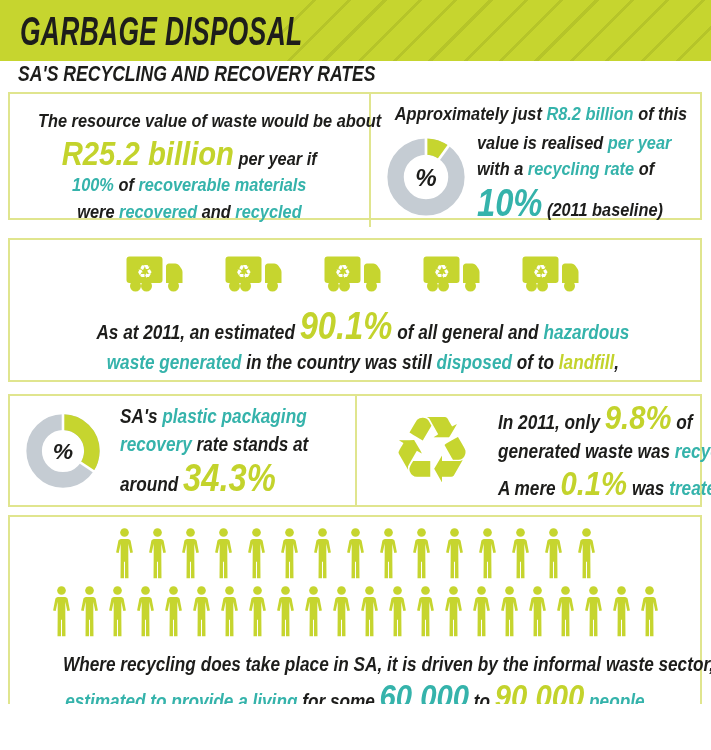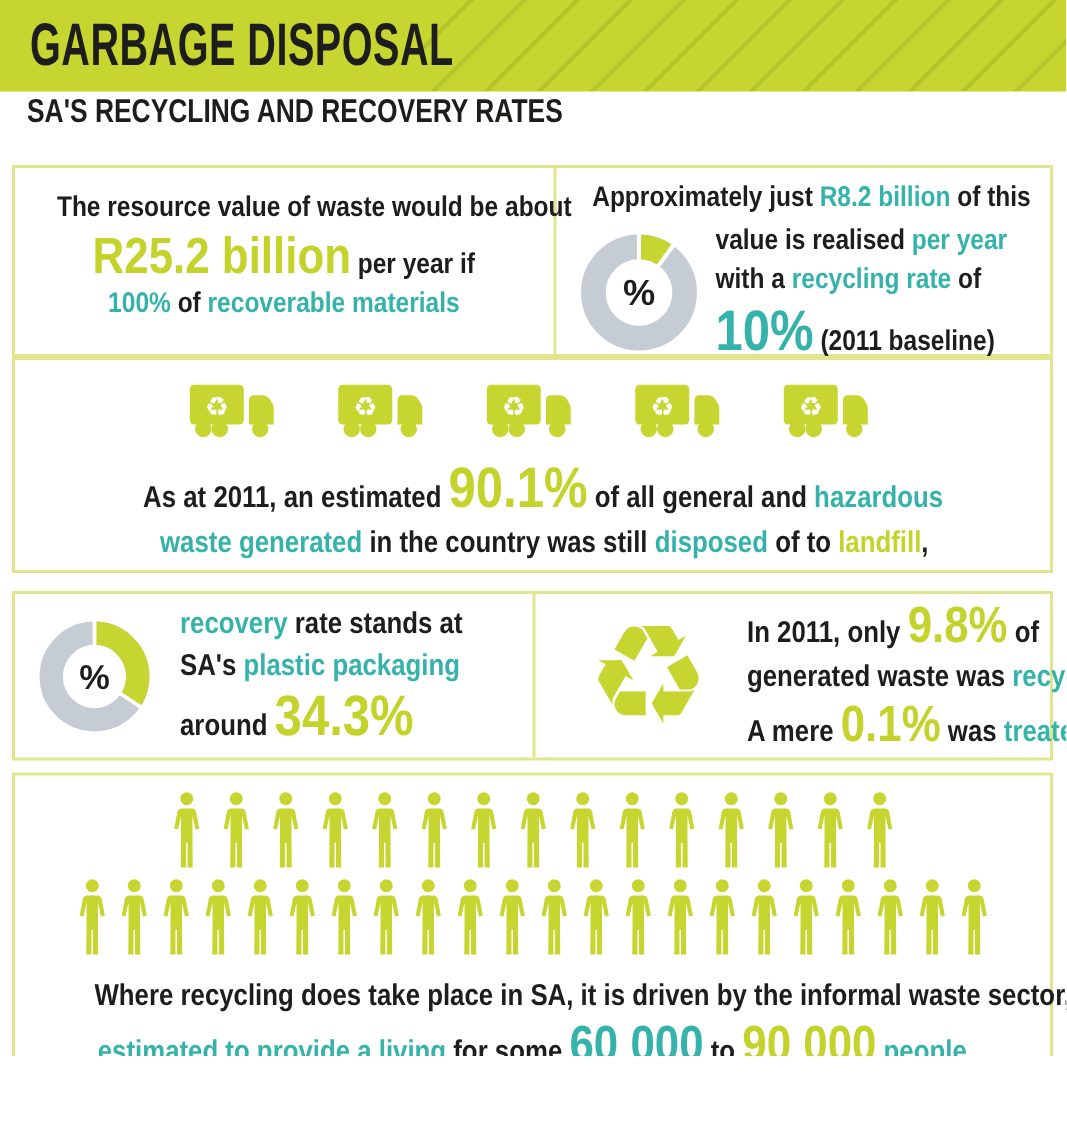--- a/index.html
+++ b/index.html
@@ -1,28 +1,28 @@
 <!DOCTYPE html>
 <html><head>
 <meta charset="utf-8">
 <style>
   html,body{margin:0;padding:0;background:#fff;}
   .page{position:relative;width:711px;height:704px;background:#fff;overflow:hidden;
-        font-family:"Liberation Sans","DejaVu Sans",sans-serif;font-weight:700;color:#1d1d1b;}
+        font-family:"Liberation Sans","DejaVu Sans",sans-serif;font-weight:700;color:#1d1d1b;font-style:italic;}
   
   .header{position:absolute;left:0;top:0;width:711px;height:61px;background:#c6d52f;overflow:hidden;}
   .stripes{position:absolute;right:0;top:0;height:61px;width:430px;
            background:repeating-linear-gradient(135deg,rgba(0,0,0,0) 0 22px,rgba(96,110,10,0.16) 22px 25px);}
   .header h1{position:absolute;left:20px;top:50%;transform:translateY(-50%) scaleX(0.66);
              transform-origin:left center;font-size:40px;margin:0;white-space:nowrap;letter-spacing:.5px;}
   .subtitle{position:absolute;left:18px;top:61px;height:38px;display:flex;align-items:flex-start;}
   .subtitle h2{font-size:22px;margin:0;transform:scaleX(0.8);transform-origin:left center;white-space:nowrap;}
   
   .box{position:absolute;left:8px;width:694px;border:2px solid #e0e58e;box-sizing:border-box;background:#fff;}
-  #box1{top:110px;height:128px;display:grid;grid-template-columns:52.3% 47.7%;}
+  #box1{top:92px;height:128px;display:grid;grid-template-columns:52.3% 47.7%;}
   #box1 .cell-l{border-right:2px solid #e0e58e;padding-top:13px;}
   #box2{top:238px;height:144px;}
   #box3{top:394px;height:113px;display:grid;grid-template-columns:50.3% 49.7%;}
   #box3 .cell-l{border-right:2px solid #e0e58e;}
   #box4{top:515px;height:207px;}
   .footer{position:absolute;left:0;top:722px;width:711px;height:28px;background:#c6d52f;}
   
   .rl{text-align:center;line-height:1.3;font-size:20px;margin:2px 0;}
   #box1 .rl{font-size:19px;}
   .rl.left{text-align:left;}
@@ -58,20 +58,21 @@
 
   <div class="subtitle">
     <h2>SA'S RECYCLING AND RECOVERY RATES</h2>
   </div>
 
   <div class="box" id="box1">
     <div class="cell-l">
         <div class="rl"><span class="cond"><span class="c-k">The resource value of waste would be about</span></span></div>
         <div class="rl"><span class="cond"><span class="c-l s-lg">R25.2 billion</span><span class="c-k"> per year if</span></span></div>
         <div class="rl"><span class="cond"><span class="c-t">100%</span><span class="c-k"> of </span><span class="c-t">recoverable materials</span></span></div>
+        <div class="rl"><span class="cond"><span class="c-k">were </span><span class="c-t">recovered</span><span class="c-k"> and </span><span class="c-t">recycled</span></span></div>
       </div>
     <div class="cell-r">
       <div class="realised-top">
           <div class="rl"><span class="cond"><span class="c-k">Approximately just </span><span class="c-t">R8.2 billion</span><span class="c-k"> of this</span></span></div>
         </div>
       <div class="hrow" id="realised-row">
         <div>
             <svg width="78" height="78" viewBox="0 0 100 100">
               <circle cx="50" cy="50" r="39" fill="none" stroke="#c5ccd3" stroke-width="21"></circle>
               <circle cx="50" cy="50" r="39" fill="none" stroke="#c6d52f" stroke-width="21" stroke-dasharray="24.504422698000386 245.04422698000386" transform="rotate(-90 50 50)"></circle>
@@ -160,22 +161,22 @@
             <svg width="74" height="74" viewBox="0 0 100 100">
               <circle cx="50" cy="50" r="39" fill="none" stroke="#c5ccd3" stroke-width="21"></circle>
               <circle cx="50" cy="50" r="39" fill="none" stroke="#c6d52f" stroke-width="21" stroke-dasharray="84.05016985414132 245.04422698000386" transform="rotate(-90 50 50)"></circle>
               <line x1="50" y1="50" x2="50" y2="-1" stroke="#fff" stroke-width="3.5"></line>
               <line x1="50" y1="50" x2="92.53800011427174" y2="78.13393940204993" stroke="#fff" stroke-width="3.5"></line>
               <circle cx="50" cy="50" r="27" fill="#fff"></circle>
               <text x="50" y="61" text-anchor="middle" font-size="31" font-weight="bold" fill="#1d1d1b">%</text>
             </svg>
           </div>
         <div>
+            <div class="rl left"><span class="cond"><span class="c-k">SA's </span><span class="c-t">plastic packaging</span></span></div>
             <div class="rl left"><span class="cond"><span class="c-t">recovery</span><span class="c-k"> rate stands at</span></span></div>
-            <div class="rl left"><span class="cond"><span class="c-k">SA's </span><span class="c-t">plastic packaging</span></span></div>
             <div class="rl left"><span class="cond"><span class="c-k">around </span><span class="c-l s-xl">34.3%</span></span></div>
           </div>
       </div>
     </div>
     <div class="cell-r">
       <div class="hrow" id="recycled-row">
         <span class="recycle-glyph">♻</span>
         <div>
             <div class="rl left"><span class="cond"><span class="c-k">In 2011, only </span><span class="c-l s-lg">9.8%</span><span class="c-k"> of</span></span></div>
             <div class="rl left"><span class="cond"><span class="c-k">generated waste was </span><span class="c-t">recycled</span></span></div>

